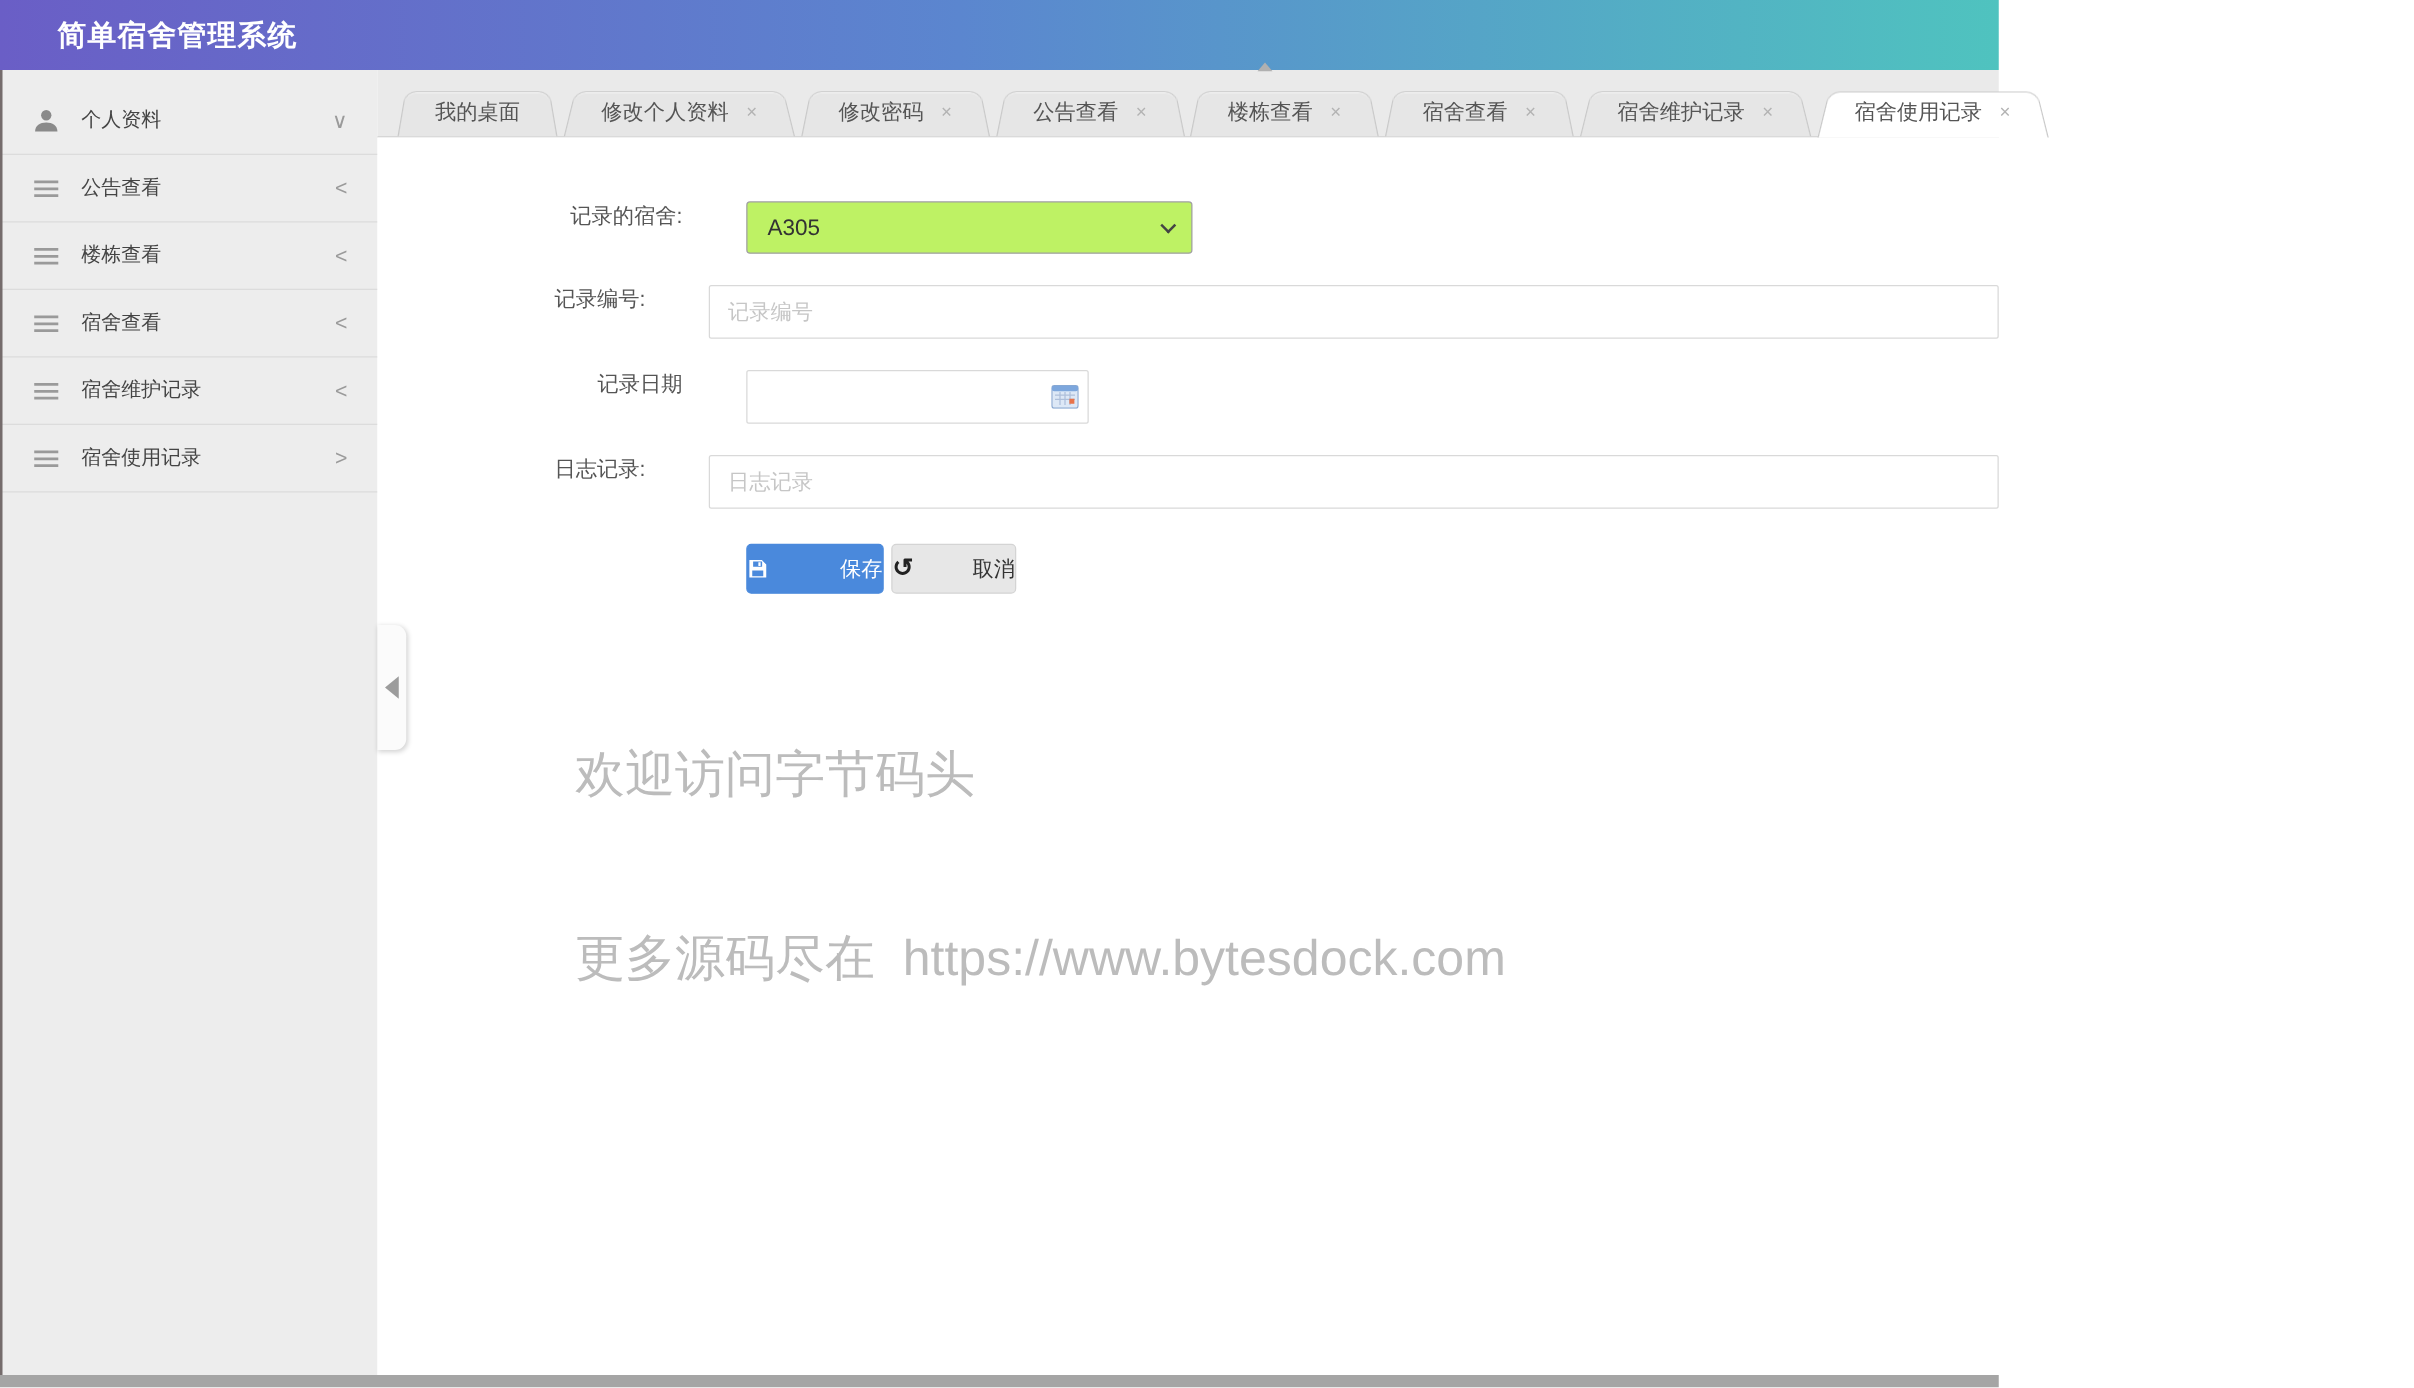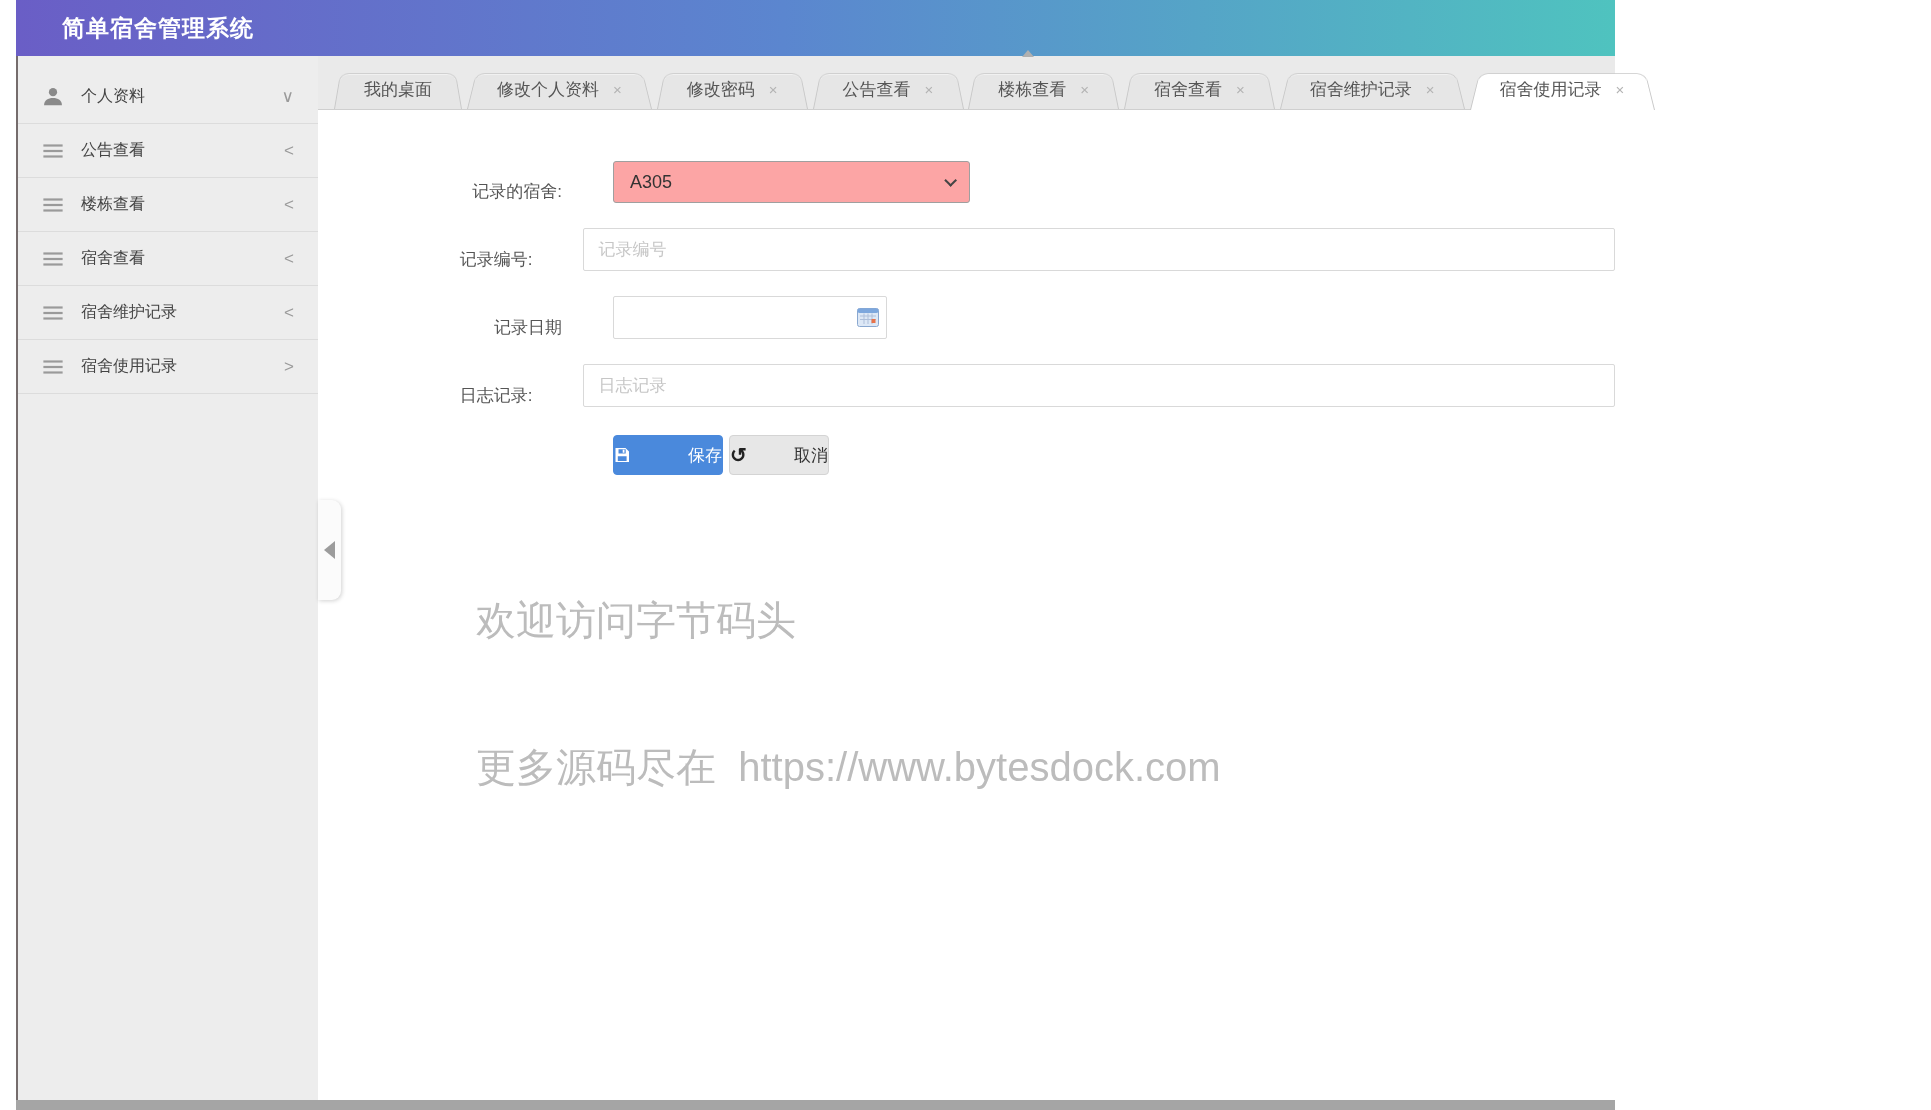--- a/index.html
+++ b/index.html
@@ -1,18 +1,18 @@
 <!DOCTYPE html>
 <html><head>
 <meta charset="utf-8">
 <style>
   * { margin:0; padding:0; box-sizing:border-box; }
   html,body { width:1931px; height:1110px; overflow:hidden; }
   body { font-family:"Liberation Sans","DejaVu Sans",sans-serif; background:#fff; }
-  #app { position:relative; width:1599px; height:1110px; background:#fff;margin-left:16px; }
+  #app { position:relative; width:1599px; height:1110px; background:#fff; }
 
   
   .header { position:absolute; left:0; top:0; width:100%; height:56px;
     background:linear-gradient(90deg,#6a5ec6 0%,#5b86cf 48%,#4fc3bf 100%);
     display:flex; align-items:center; }
   .header-title { color:#fff; font-size:23px; font-weight:bold; margin-left:46px; letter-spacing:1px; }
   .header-right { position:absolute; right:22px; top:0; height:56px; display:flex; align-items:center; color:#fff; }
   .welcome { font-size:17px; margin-right:14px; }
   .username { font-size:19px; font-weight:bold; margin-right:14px; }
   .avatar-svg { display:block; }
@@ -46,26 +46,26 @@
 
   
   .content { position:absolute; left:302px; right:0; top:110px; bottom:10px; background:#fff; }
   .collapse-handle { position:absolute; left:302px; top:500px; width:23px; height:100px; background:#fbfbfb;
     border-radius:0 9px 9px 0; box-shadow:1px 1px 4px rgba(0,0,0,.18); display:flex; align-items:center;
     justify-content:center; cursor:pointer; z-index:3; }
   .collapse-tri { width:0; height:0; border-top:9px solid transparent; border-bottom:9px solid transparent;
     border-right:11px solid #9c9c9c; }
 
   .form { padding-top:51px; }
-  .frow { display:flex; align-items:flex-end; margin-left:0; margin-bottom:25px; }
+  .frow { display:flex; align-items:flex-start; margin-left:0; margin-bottom:25px; }
   .frow.top { align-items:flex-start; }
   .flabel { width:244px; text-align:right; margin-right:51px; font-size:17px; color:#555; white-space:nowrap; }
   .frow.top .flabel { padding-top:12px; }
 
-  .select { width:357px; height:42px; border:1px solid #9f9f9f; border-radius:3px; background:#fca5a5;
+  .select { width:357px; height:42px; border:1px solid #9f9f9f; border-radius:3px; background:#bef264;
     display:flex; align-items:center; padding:0 16px; cursor:pointer; }
   .select-value { font-size:18px; color:#333; }
   .sel-caret { margin-left:auto; width:9px; height:9px; border-right:2px solid #444; border-bottom:2px solid #444;
     transform:rotate(45deg) translateY(-3px); }
 
   .tinput { height:43px; border:1px solid #d9d9d9; border-radius:2px; font-size:17px; color:#333;
     padding:0 14px; outline:none; font-family:inherit; background:#fff; }
   .tinput::placeholder { color:#c6c6c6; opacity:1; }
   .w-long { width:1170px; }
   .date-wrap { position:relative; width:274px; }

